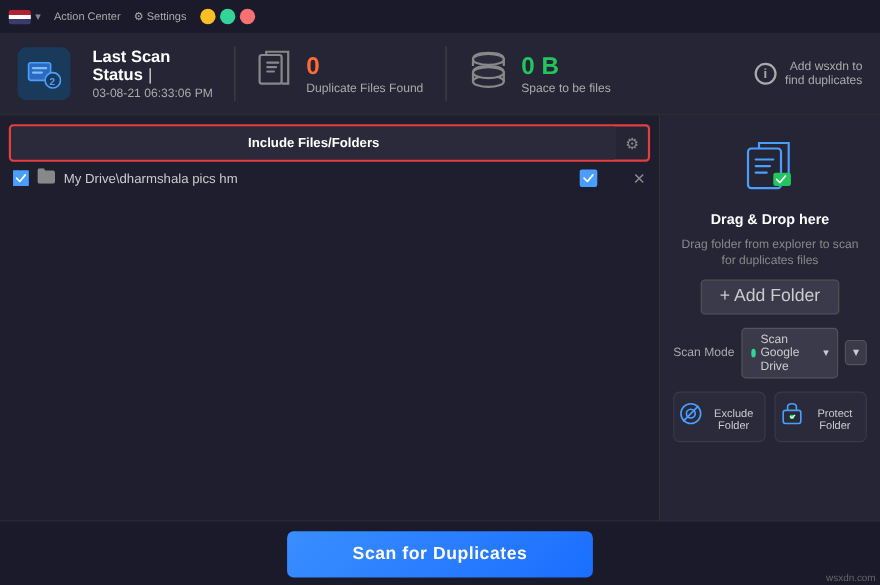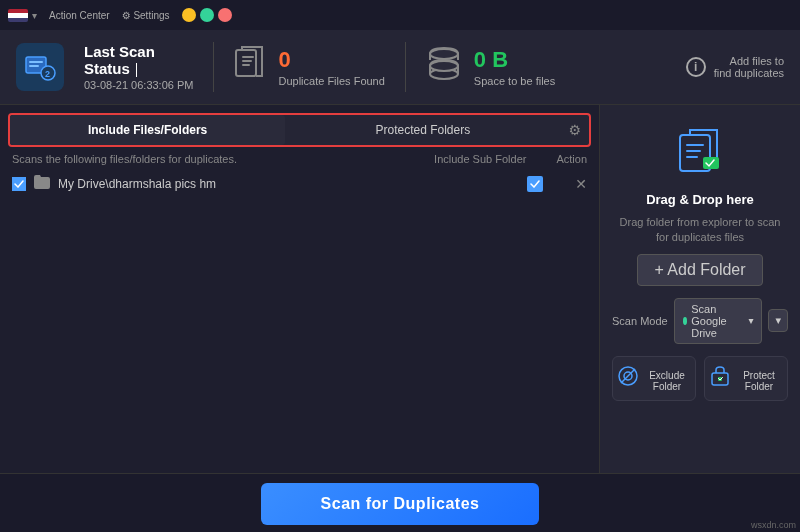--- a/index.html
+++ b/index.html
@@ -478,43 +478,35 @@
     </div>
     <div class="stat-info">
       <div class="stat-value green">0 B</div>
       <div class="stat-label">Space to be files</div>
     </div>
   </div>
 
   <div class="add-folder-hint">
     <div class="info-circle">i</div>
     <div style="font-size:11px;color:#aaa;text-align:right;">
-      <span>Add files to</span><br>
+      <span>Add wsxdn to</span><br>
       <span>find duplicates</span>
     </div>
   </div>
 </div>
 
 <div class="main">
 
   <div class="left-panel">
 
     <div class="tabs">
       <div class="tab active">Include Files/Folders</div>
-      <div class="tab">Protected Folders</div>
       <div class="tab-gear">⚙</div>
     </div>
 
-    <div class="folder-list-header">
-      <span class="folder-list-header-left">Scans the following files/folders for duplicates.</span>
-      <div class="folder-list-header-right">
-        <span>Include Sub Folder</span>
-        <span>Action</span>
-      </div>
-    </div>
 
     <div class="folder-item">
       <div class="folder-checkbox checked">
         <svg width="10" height="8" viewBox="0 0 10 8" fill="none">
           <path d="M1 4L4 7L9 1" stroke="#fff" stroke-width="1.5" stroke-linecap="round"></path>
         </svg>
       </div>
       <div class="folder-icon">
         <svg width="16" height="14" viewBox="0 0 16 14" fill="none">
           <path d="M0 2 Q0 0 2 0 L6 0 L7 2 L14 2 Q16 2 16 4 L16 12 Q16 14 14 14 L2 14 Q0 14 0 12Z" fill="#888"></path>

